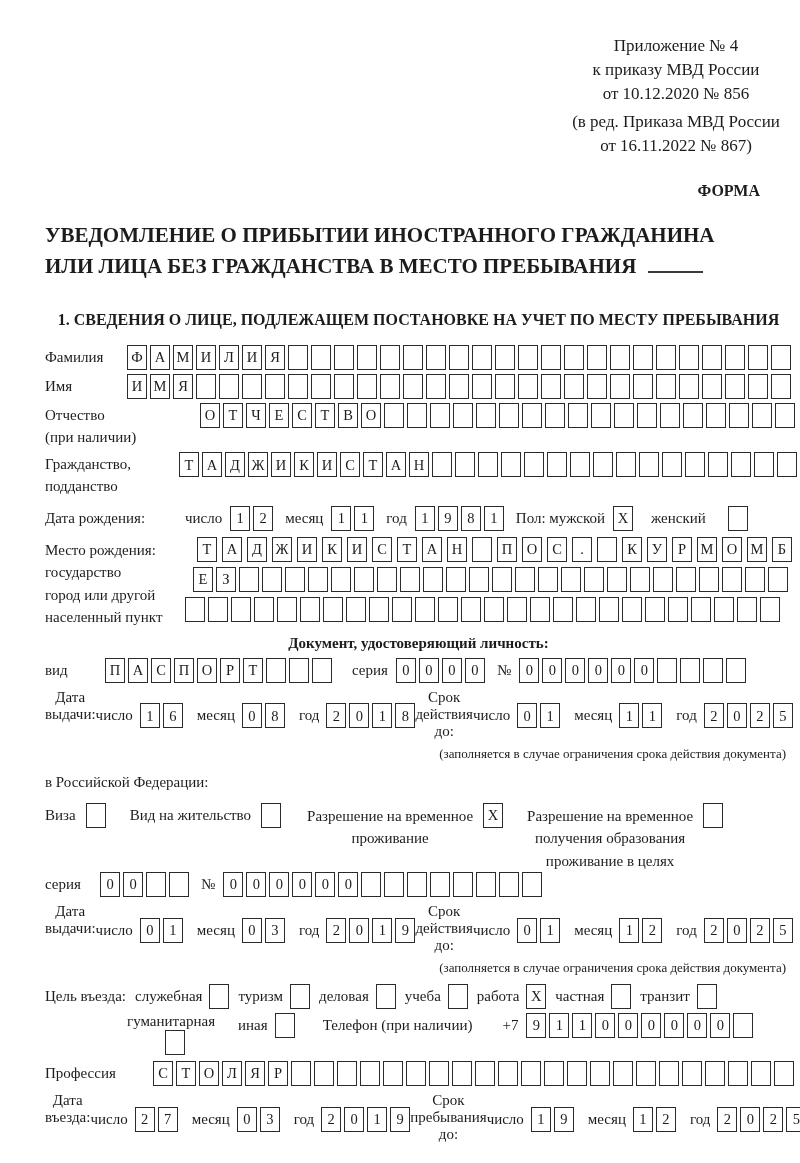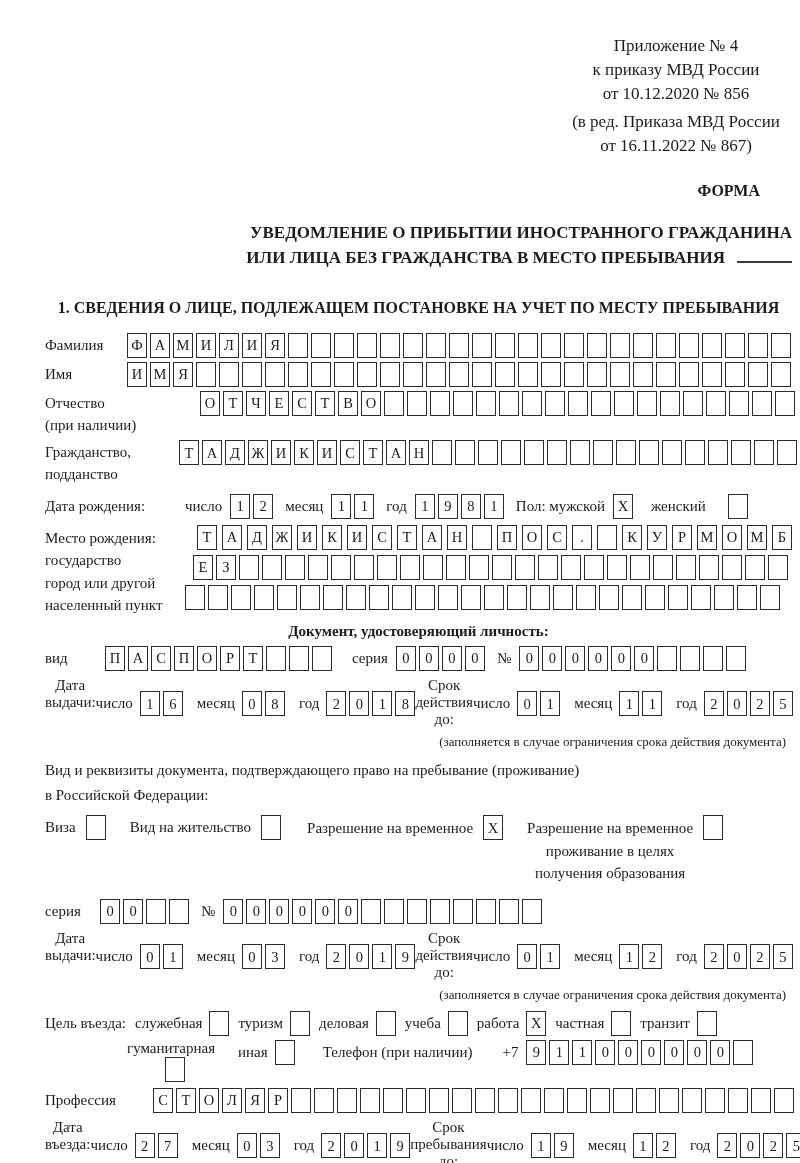--- a/index.html
+++ b/index.html
@@ -7,21 +7,21 @@
   .page {
     width:800px; height:1163px; margin:0 auto; background:#fff; color:#1c1c1c;
     font-family:"Liberation Serif","DejaVu Serif",serif; font-size:15px;
     padding:34px 8px 0 45px; position:relative; overflow:hidden;
   }
   
   .hdr { margin-left:515px; line-height:1.4; font-size:17px;text-align:center; }
   .hdr .ed { margin-top:5px; }
   .forma { text-align:right; padding-right:32px; font-weight:bold; font-size:16px; margin-top:24px; }
   
-  .title { text-align:right; font-weight:bold; font-size:17px; line-height:1.5; margin-top:20px; }
+  .title { text-align:left; font-weight:bold; font-size:21px; line-height:1.5; margin-top:20px; }
   .blank-line { display:inline-block; width:55px; border-bottom:2.5px solid #3a3a3a; height:0.9em; margin-left:12px; }
   .sec-heading { text-align:center; font-weight:bold; font-size:16px; margin-top:28px; margin-bottom:16px; }
   
   .row { display:flex; align-items:flex-start; margin-bottom:4px; }
   .lbl { flex:none; padding-top:4px; }
   .lbl2 { flex:none; line-height:1.45; padding-top:2px; }
   .cellrow { display:flex; gap:3px; flex:none; flex-wrap:nowrap; }
   .cellrow.gap5 { gap:5px; }
   .cell {
     flex:none; width:20px; height:25px; border:1.8px solid #2b2b2b; background:#fff;
@@ -42,21 +42,21 @@
   
   .datepair { display:flex; justify-content:space-between; margin-top:6px; padding-right:22px; }
   .dp-col { display:flex; flex-direction:row; }
   .dp-head { text-align:center; margin-bottom:3px; }
   .ig { display:flex; align-items:center; }
   .ig .t { margin-right:7px; }
   .ig .t2 { margin:0 7px 0 14px; }
   .validity-note { text-align:right; font-size:13px; padding-right:6px; margin:3px 0 8px 0; white-space:nowrap; }
   
   .intro { line-height:1.65; margin-top:8px; }
-  .opts { display:flex; align-items:flex-start; margin-top:8px; margin-bottom:14px; }
+  .opts { display:flex; align-items:flex-start; margin-top:8px; margin-bottom:0; }
   .opt { display:flex; align-items:flex-start; }
   .optlbl { padding-top:4px; margin-right:10px; }
   .optlines { text-align:center; line-height:1.5; margin-right:10px; padding-top:2px; }
   
   .pitem { display:flex; align-items:center; margin-left:9px; }
   .pitem .plbl { margin-right:7px; }
 </style>
 </head>
 <body>
 
@@ -421,50 +421,50 @@
             <span class="cell">0</span>
             <span class="cell">2</span>
             <span class="cell">5</span>
           </span>
       </div>
     </div>
   </div>
   <div class="validity-note">(заполняется в случае ограничения срока действия документа)</div>
 
   <div class="intro">
-    <div>Вид и реквизиты документа, подтверждающего право на пребывание (проживание)</div>
     <div>в Российской Федерации:</div>
   </div>
 
   <div class="opts">
     <span class="opt">
       <span class="optlbl">Виза</span>
       <span class="cellrow">
           <span class="cell"></span>
         </span>
     </span>
     <span class="opt" style="margin-left:24px;">
       <span class="optlbl">Вид на жительство</span>
       <span class="cellrow">
           <span class="cell"></span>
         </span>
     </span>
     <span class="opt" style="margin-left:26px;">
       <span class="optlines">
         <div>Разрешение на временное</div>
+        <div>проживание</div>
       </span>
       <span class="cellrow">
           <span class="cell">X</span>
         </span>
     </span>
     <span class="opt" style="margin-left:24px;">
       <span class="optlines">
         <div>Разрешение на временное</div>
+        <div>получения образования</div>
         <div>проживание в целях</div>
-        <div>получения образования</div>
       </span>
       <span class="cellrow">
           <span class="cell"></span>
         </span>
     </span>
   </div>
 
   <div class="row">
     <span class="lbl" style="width:55px;">серия</span>
     <span class="cellrow">

